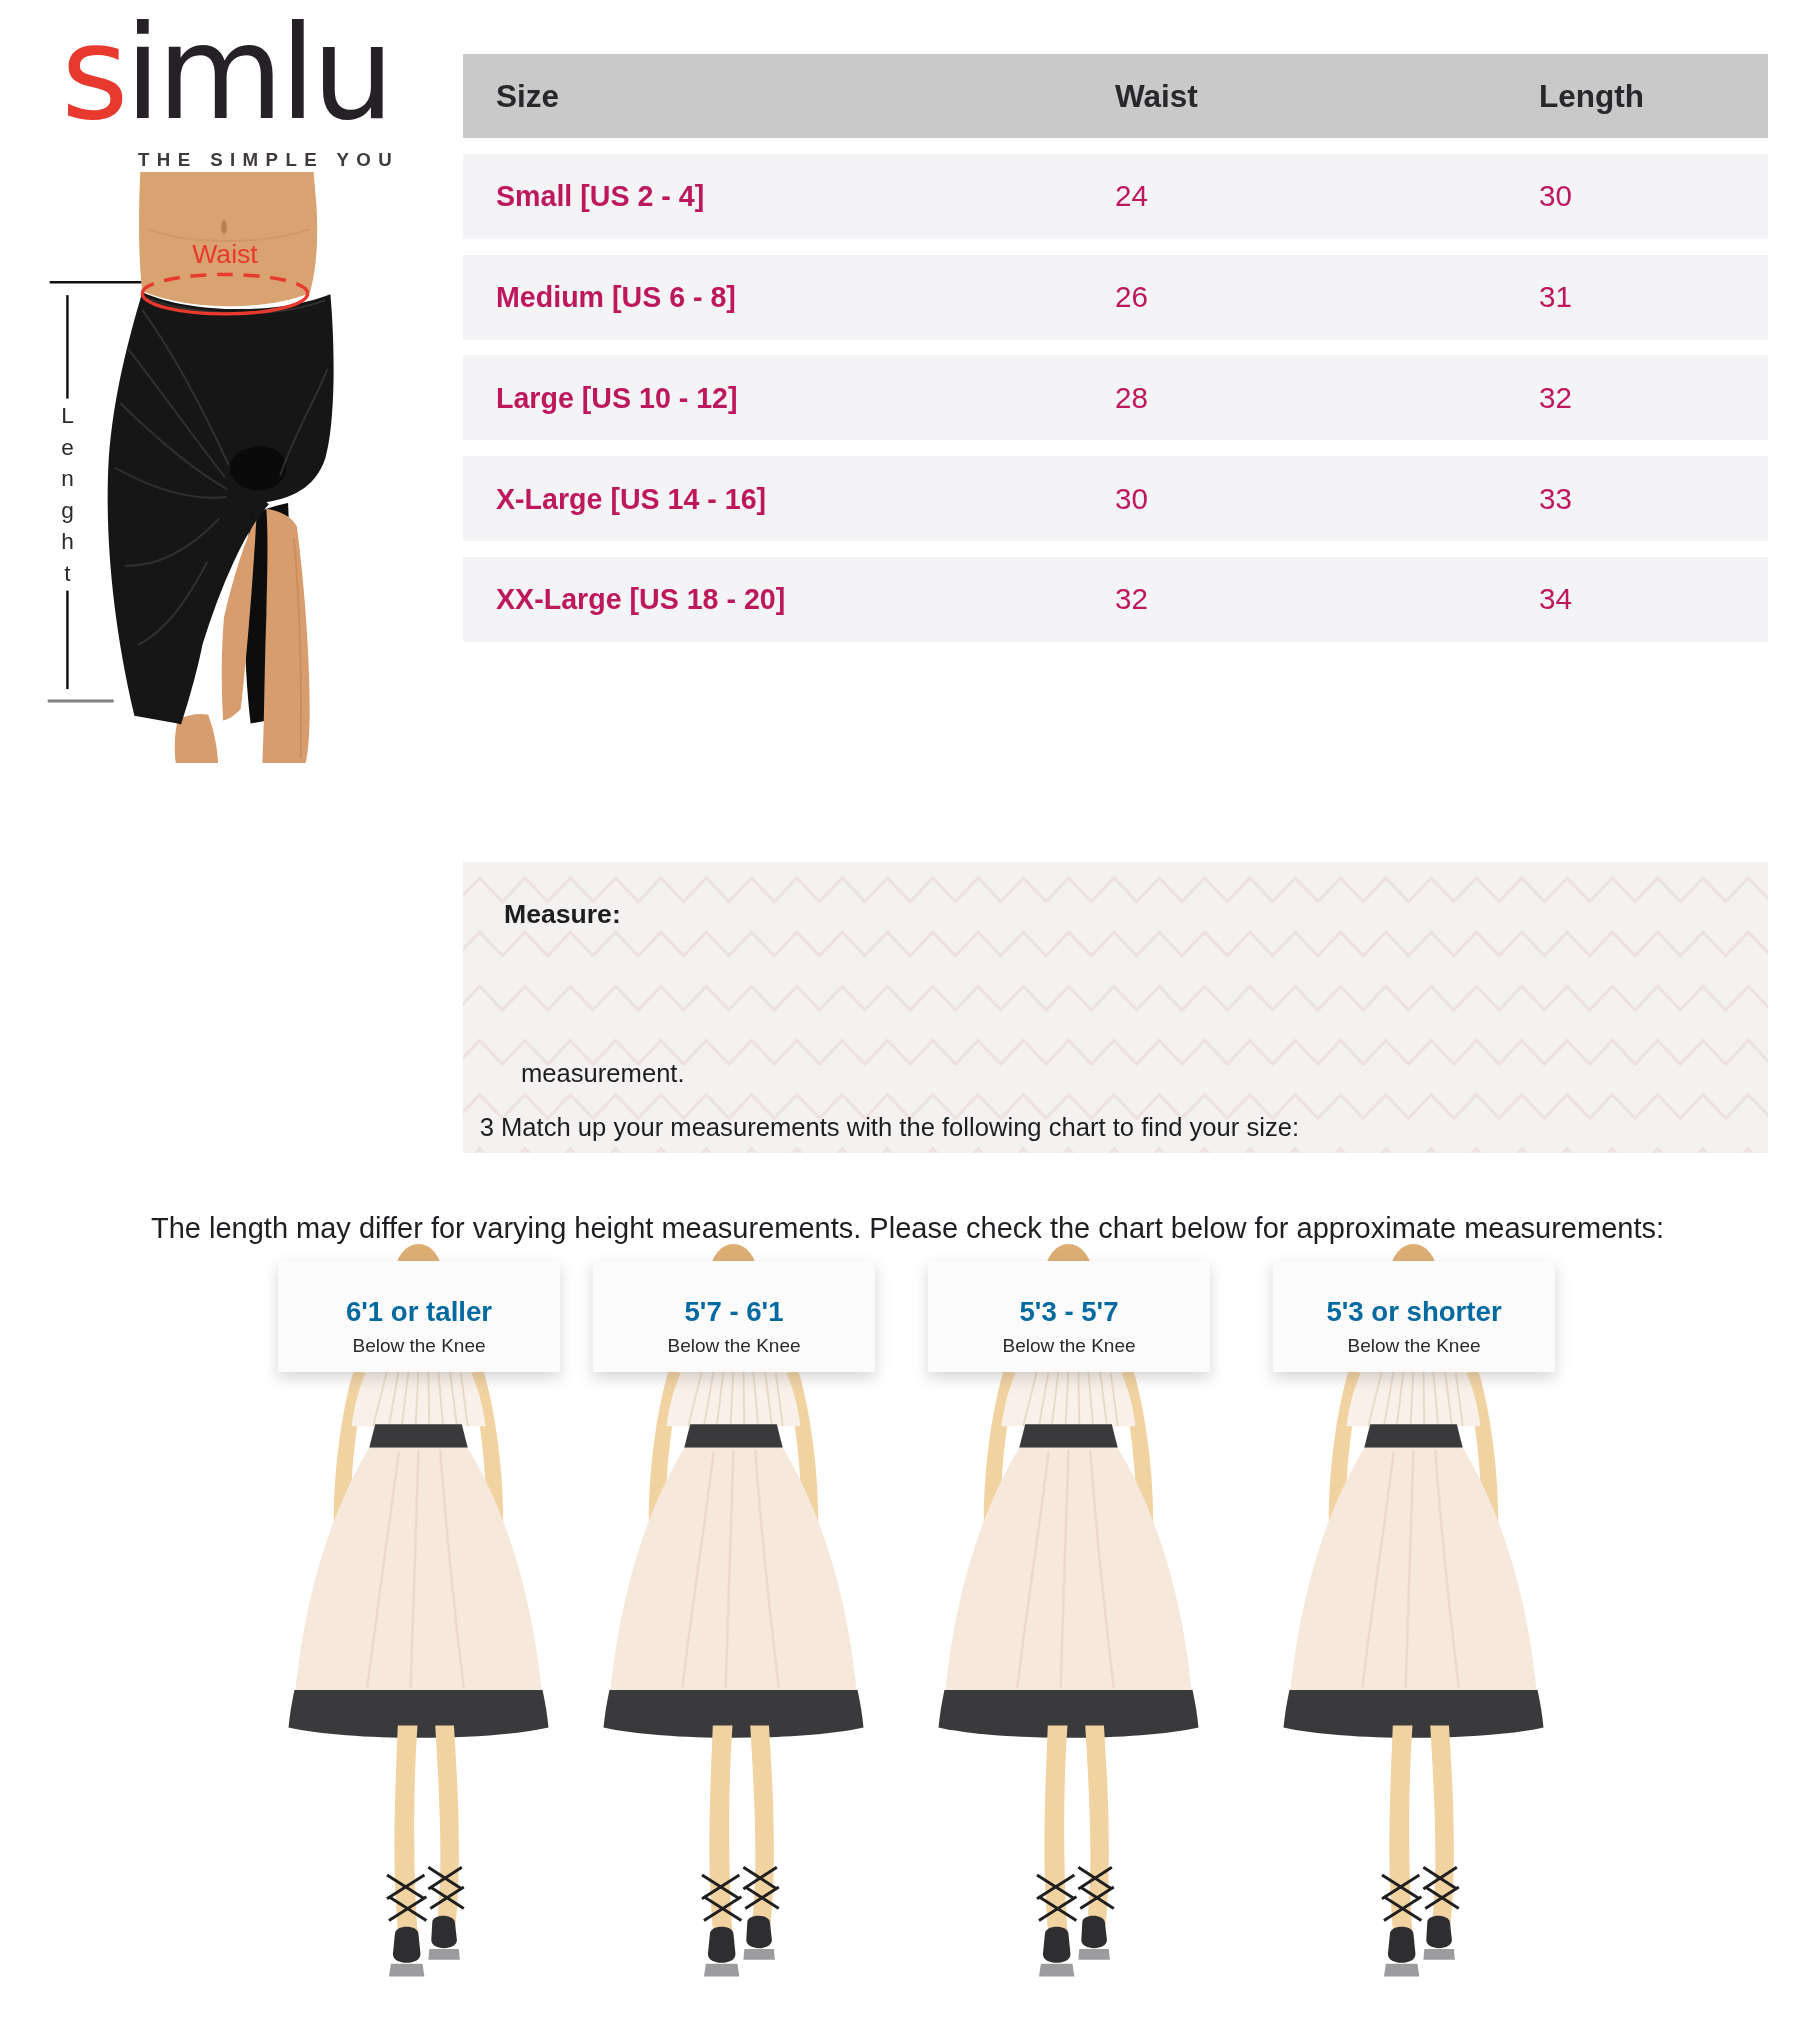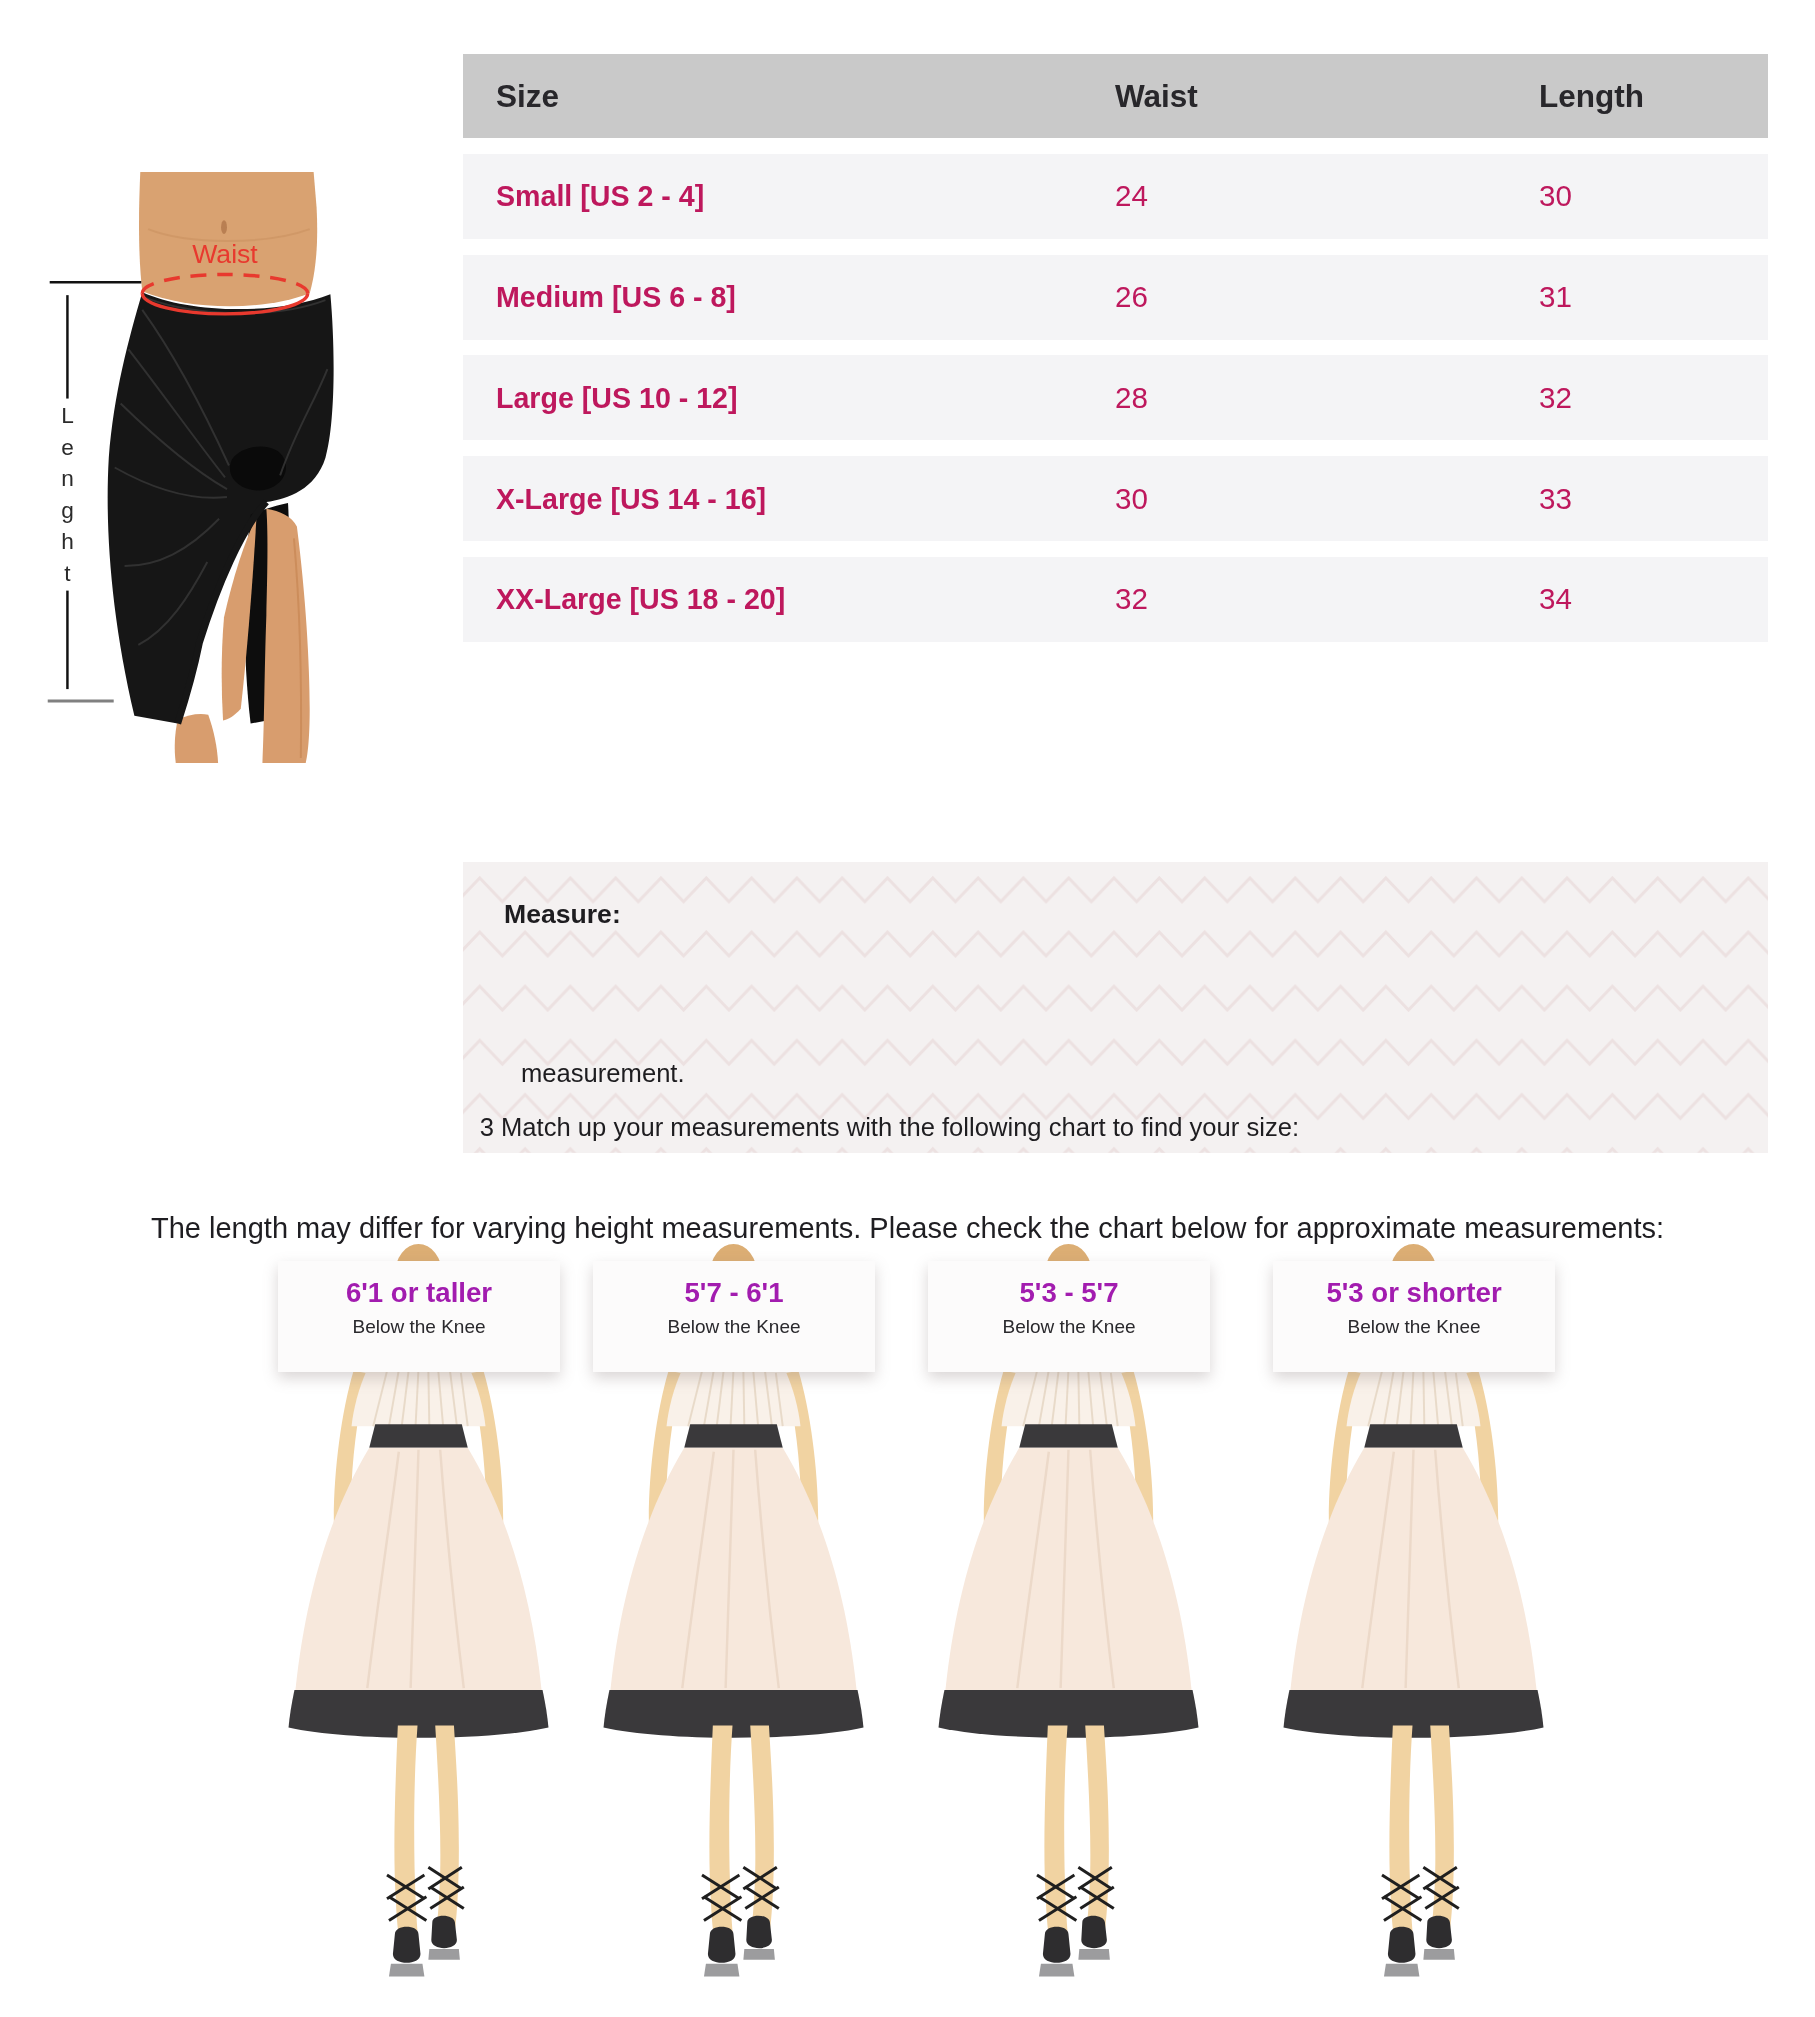--- a/index.html
+++ b/index.html
@@ -49,21 +49,21 @@
   .height-note { position:absolute; left:0; right:0; top:1212px; text-align:center;
                  font-size:29px; color:#1f1e22; }
 
   
   .figure-col { position:absolute; width:335px; height:768px; top:1243px; }
   .figure-col svg { display:block; width:335px; height:768px; }
   .fig-1 { left:251px; } .fig-2 { left:566px; } .fig-3 { left:901px; } .fig-4 { left:1246px; }
   .height-card { position:absolute; width:282px; height:111px; top:1261px; background:#fcfbfb;
                  box-shadow:0 5.9px 13.8px rgba(120,105,105,.28); text-align:center; z-index:3; }
   .hc-1 { left:278px; } .hc-2 { left:593px; } .hc-3 { left:928px; } .hc-4 { left:1273px; }
-  .hc-range { margin-top:12px; font-size:27.6px; font-weight:700; color:#a21caf; line-height:1.45; }
+  .hc-range { margin-top:31px; font-size:27.6px; font-weight:700; color:#0369a1; line-height:1.45; }
   .hc-fit   { font-size:19px; color:#2a292d; line-height:1.45; }
 </style>
 </head>
 <body>
 
 <div class="page">
 
   <svg width="0" height="0" style="position:absolute" aria-hidden="true">
     <defs>
       <symbol id="fig-woman" viewBox="0 0 340 780">
@@ -113,20 +113,24 @@
         </g>
 
         <path d="M184 690 C184 681 206 681 207 690 L209 708 C209 719 183 719 183 708 Z" fill="#2e2d2f"></path>
         <path d="M181 717 L211 717 L212 728 L180 728 Z" fill="#9c9c9e"></path>
         <path d="M146 702 C146 692 170 692 170 702 L172 722 C172 734 144 734 144 722 Z" fill="#2e2d2f"></path>
         <path d="M142 732 L174 732 L176 745 L140 745 Z" fill="#9c9c9e"></path>
       </symbol>
     </defs>
   </svg>
 
+  <div class="brand">
+    <div class="logo"><span class="logo-red">s</span><span>imlu</span></div>
+    <div class="tagline">THE SIMPLE YOU</div>
+  </div>
 
   <div class="product-diagram">
     <svg viewBox="0 0 330 600" width="325" height="591">
 
       <path d="M112 0 L288 0 L291 36 C293 74 290 102 284 123 C235 142 160 140 114 121 C110 88 110 42 112 0 Z" fill="#d9a271"></path>
       <path d="M120 58 C160 74 240 74 284 58" stroke="#c98f5e" stroke-width="2" fill="none" opacity="0.55"></path>
       <ellipse cx="197" cy="56" rx="3" ry="7" fill="#b97f52"></ellipse>
 
       <path d="M114 122 C100 170 85 225 80 290 C76 360 82 450 106 552 L150 560 C158 535 166 508 172 478 C190 420 215 362 240 335 C262 332 290 322 300 290 C310 255 310 180 305 124 C250 146 160 143 114 122 Z" fill="#161616"></path>
       <path d="M224 348 C238 342 252 338 262 336 C266 410 260 500 246 556 L224 560 C216 492 216 414 224 348 Z" fill="#0d0d0d"></path>

